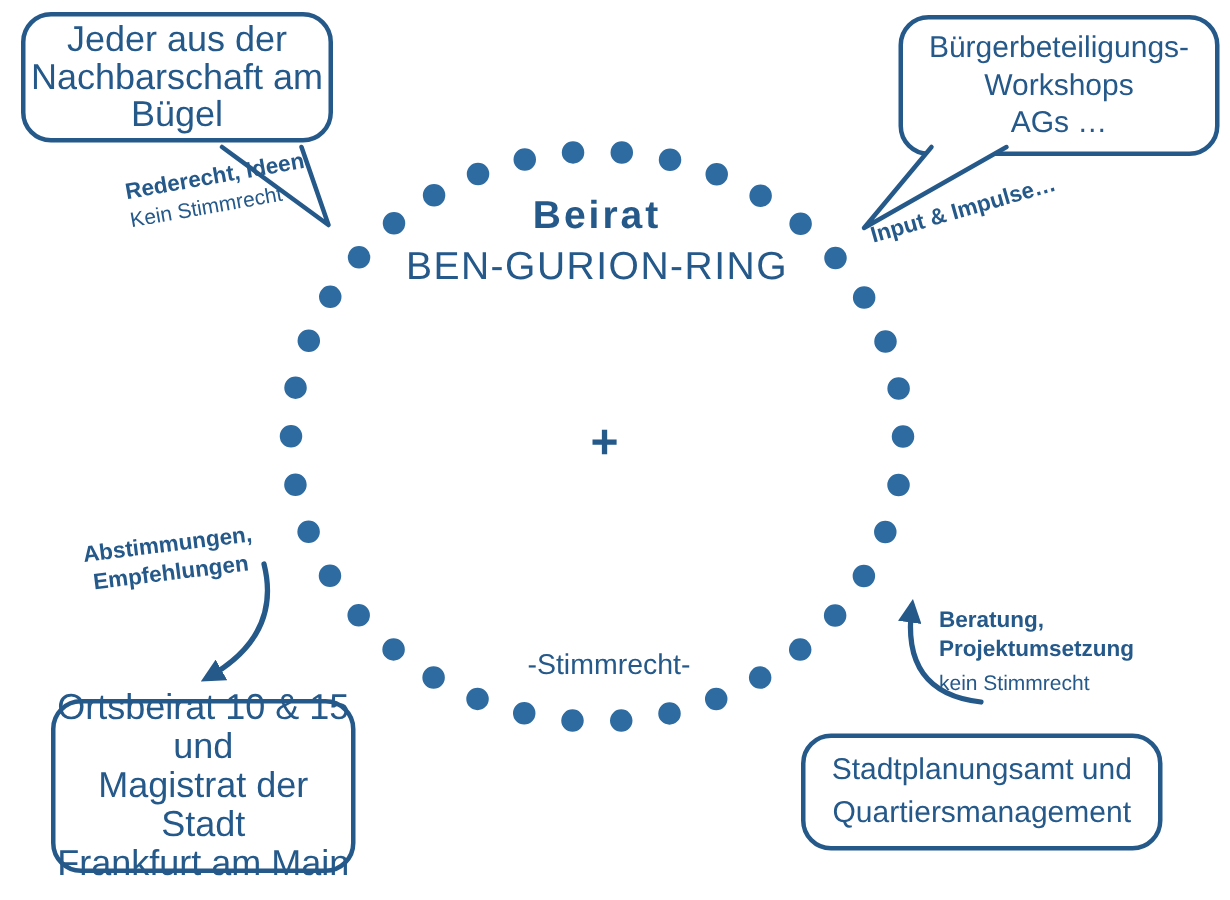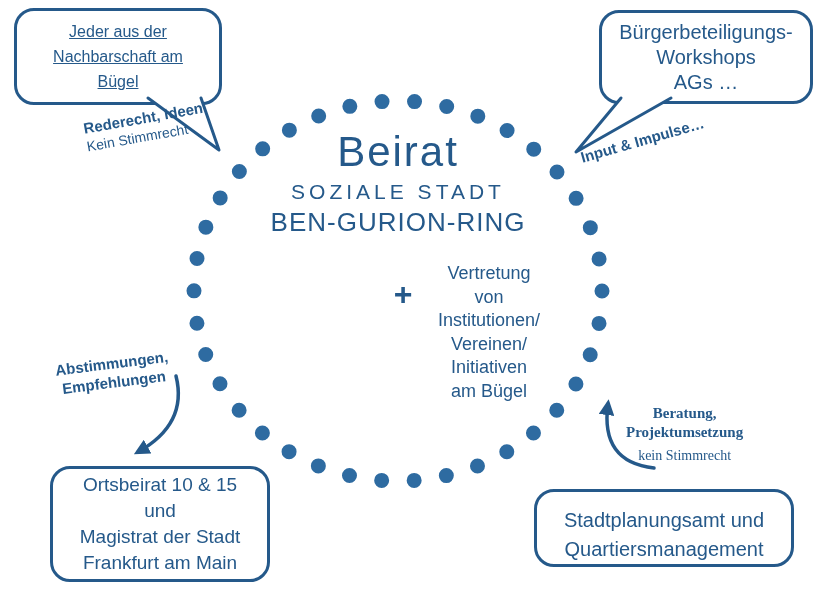--- a/index.html
+++ b/index.html
@@ -22,43 +22,43 @@
   .arrow{fill:none;stroke:var(--primary);stroke-width:3.5;stroke-linecap:round;}
   #arrowhead path{fill:var(--primary);}
   .tail{fill:#ffffff;stroke:var(--primary);stroke-width:3;stroke-linejoin:round;stroke-linecap:round;}
 
   .bubble{
     position:absolute;box-sizing:border-box;z-index:2;
     border:3px solid var(--primary);border-radius:20px;background:#fff;
     display:flex;align-items:center;justify-content:center;text-align:center;
   }
   .bubble .txt{white-space:pre-line;}
-  .b-tl{left:14px;top:8px;width:208px;height:97px;font-size:16px;line-height:25px;text-decoration:underline;}
+  .b-tl{left:14px;top:8px;width:208px;height:87px;font-size:24px;line-height:25px;}
   .b-tr{left:599px;top:10px;width:214px;height:94px;font-size:20px;line-height:25px;border-radius:20px;}
-  .b-bl{left:34px;top:466px;width:220px;height:116px;font-size:19px;line-height:26px;margin-left:16px;}
-  .b-br{left:534px;top:489px;width:260px;height:78px;font-size:20px;line-height:29px;align-items:flex-end;}
+  .b-bl{left:34px;top:466px;width:203px;height:116px;font-size:24px;line-height:26px;}
+  .b-br{left:534px;top:489px;width:241px;height:78px;font-size:20px;line-height:29px;}
 
   .text-abs{position:absolute;z-index:4;text-align:center;}
   .pre{white-space:pre-line;}
   .center-head{left:248px;top:128px;width:300px;}
-  .title{font-size:42px;font-weight:normal;letter-spacing:2px;}
+  .title{font-size:26px;font-weight:bold;letter-spacing:2px;}
   .sub1{font-size:21px;letter-spacing:4px;margin-top:4px;}
   .sub2{font-size:26px;letter-spacing:1px;margin-top:3px;}
   .group-left{left:227px;top:262px;width:170px;font-size:18px;line-height:23.5px;}
   .group-right{left:419px;top:262px;width:140px;font-size:18px;line-height:23.5px;}
   .plus{left:386px;top:276px;width:34px;font-size:32px;font-weight:bold;}
   .stimm{left:326px;top:433px;width:160px;font-size:19px;}
 
   .label{position:absolute;z-index:4;font-size:15px;line-height:19px;}
   .label .bold{font-weight:bold;}
   .label .norm{font-weight:normal;font-size:14px;}
   .l-tl{left:82px;top:119px;transform:rotate(-10deg);transform-origin:left top;text-align:left;}
   .l-tr{left:581px;top:148px;transform:rotate(-16deg);transform-origin:left center;white-space:nowrap;}
   .l-bl{left:44px;top:362px;width:134px;text-align:center;transform:rotate(-7deg);transform-origin:left top;}
-  .l-br{left:626px;top:404px;text-align:center;font-family:Liberation Serif, serif;}
+  .l-br{left:626px;top:404px;text-align:left;}
   .l-br .norm{margin-top:4px;}
 </style>
 </head>
 <body>
 
 <div class="canvas">
 
   <svg class="layer bg" viewBox="0 0 820 600">
     <defs>
       <marker id="arrowhead" viewBox="0 0 10 10" refX="7" refY="5" markerWidth="4.5" markerHeight="4.5" orient="auto-start-reverse">
@@ -91,30 +91,24 @@
 Quartiersmanagement</div>
   </div>
 
   <svg class="layer tails" viewBox="0 0 820 600">
     <path class="tail" d="M 148 98 L 219 150 L 201 98"></path>
     <path class="tail" d="M 671 98 L 576 152 L 621 98"></path>
   </svg>
 
   <div class="text-abs center-head">
     <div class="title">Beirat</div>
-    <div class="sub1">SOZIALE STADT</div>
     <div class="sub2">BEN-GURION-RING</div>
   </div>
   <div class="text-abs plus">+</div>
-  <div class="text-abs group-right pre">Vertretung
-von
-Institutionen/
-Vereinen/
-Initiativen
-am Bügel</div>
+  <div class="text-abs stimm">-Stimmrecht-</div>
 
   <div class="label l-tl">
     <div class="bold">Rederecht, Ideen</div>
     <div class="norm">Kein Stimmrecht</div>
   </div>
   <div class="label l-tr">
     <div class="bold">Input &amp; Impulse…</div>
   </div>
   <div class="label l-bl">
     <div class="bold pre">Abstimmungen,

